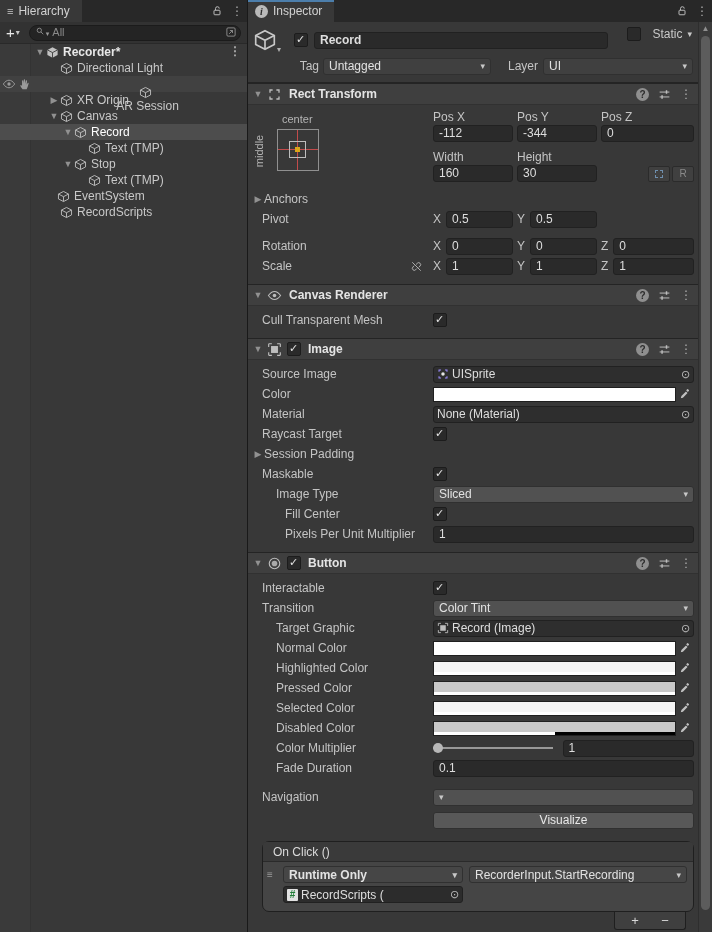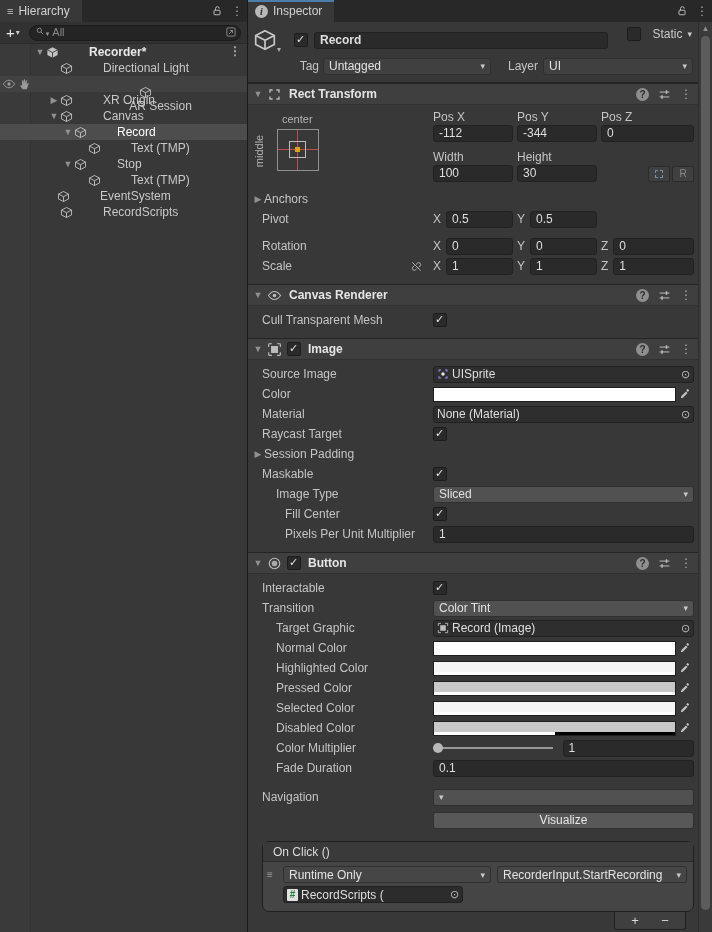--- a/index.html
+++ b/index.html
@@ -40,21 +40,21 @@
   .searchwrap { flex:1; margin-left:6px; background:#242424; border:1px solid #1b1b1b; border-radius:9px; height:16px; display:flex; align-items:flex-start; padding:0 3px 0 5px; }
   .searchwrap input { flex:1; background:transparent; border:none; outline:none; color:#cfcfcf; font-family:"Liberation Sans",sans-serif; font-size:11px; min-width:0; }
   .searchwrap input::placeholder { color:#8a8a8a; }
   .tree { flex:1; position:relative; padding-top:0; }
   .tree::before { content:""; position:absolute; left:0; top:0; bottom:0; width:30px; background:#3a3a3a; border-right:1px solid #333333; }
   .hrow { position:relative; height:16px; display:flex; align-items:center; color:#c8c8c8; }
   .hrow .hicon { width:13px; height:13px; margin-right:4px; color:#c2c2c2; flex:none; }
   .hrow.selected { background:#4d4d4d; color:#ffffff; }
   .hrow.hover { background:#414141;flex-direction:column; }
   .hrow.scene { font-weight:bold; color:#e8e8e8; }
-  .hrow .hlabel { white-space:nowrap;margin-left:26px; }
+  .hrow .hlabel { white-space:nowrap; }
   .gutter-icons { position:absolute; left:2px; top:1px; display:flex; gap:2px; color:#9a9a9a; }
   .gutter-icons svg { width:14px; height:14px; }
   .scene-kebab { position:absolute; right:6px; top:1px; }
 
   
   .ipanel { flex:1; display:flex; flex-direction:column; background:#383838; }
   .ibody { flex:1; display:flex; min-height:0; }
   .icontent { flex:1; overflow:hidden; }
   .scrollbar { width:14px; flex:none; background:#3a3a3a; border-left:1px solid #2e2e2e; position:relative; }
   .scroll-up { position:absolute; top:2px; left:0; right:0; text-align:center; font-size:8px; color:#8f8f8f; }
@@ -123,21 +123,21 @@
   .slider-num { width:49px; flex:none; }
 
   .vis-row { display:flex; padding-left:185px; margin-top:5px; }
   .visualize { flex:1; margin-right:4px; height:17px; background:#585858; border:1px solid #303030; border-radius:3px; color:#e8e8e8; text-align:center; line-height:15px; }
 
   
   .onclick { margin:12px 4px 0 14px; border:1px solid #1f1f1f; border-radius:7px; background:#454545; }
   .onclick-title { height:20px; background:#3a3a3a; border-bottom:1px solid #2a2a2a; border-radius:3px 3px 0 0; display:flex; align-items:center; padding-left:10px; color:#dadada; }
   .evrow { display:flex; align-items:center; padding:4px 6px 0 4px; gap:6px; }
   .draghandle { width:10px; color:#9a9a9a; font-size:10px; line-height:1; flex:none; }
-  .evmode { width:208px; flex:none; background:#464646; }
+  .evmode { width:180px; flex:none; background:#464646;font-weight:bold; }
   .evfunc { flex:1; background:#464646; }
   .evrow2 { display:flex; padding:3px 6px 8px 20px; }
   .evtarget { width:180px; flex:none; background:#2c2c2c; }
   .scripticon { width:11px; height:12px; background:#e2e2e2; border-radius:1px; color:#1f7d37; font-size:10px; font-weight:bold; line-height:12px; text-align:center; margin-right:3px; flex:none; }
   .listfooter { display:flex; justify-content:flex-end; margin:0 12px 0 0; }
   .pm-box { width:72px; height:18px; background:#3f3f3f; border:1px solid #1f1f1f; border-top:none; border-radius:0 0 3px 3px; display:flex; align-items:center; justify-content:center; gap:4px; }
   .pm-btn { width:26px; text-align:center; color:#d8d8d8; font-size:13px; line-height:16px; }
 </style>
 </head>
 <body>
@@ -403,21 +403,21 @@
                 <div class="field">-112</div>
                 <div class="field">-344</div>
                 <div class="field">0</div>
               </div>
               <div class="grid3 lbl">
                 <span>Width</span>
                 <span>Height</span>
                 <span></span>
               </div>
               <div class="grid3 fld">
-                <div class="field">100</div>
+                <div class="field">160</div>
                 <div class="field">30</div>
                 <div class="wh-buttons">
                   <div class="btn-mini">
                       <span class="bp"></span>
                     </div>
                   <div class="btn-mini">R</div>
                 </div>
               </div>
             </div>
           </div>

